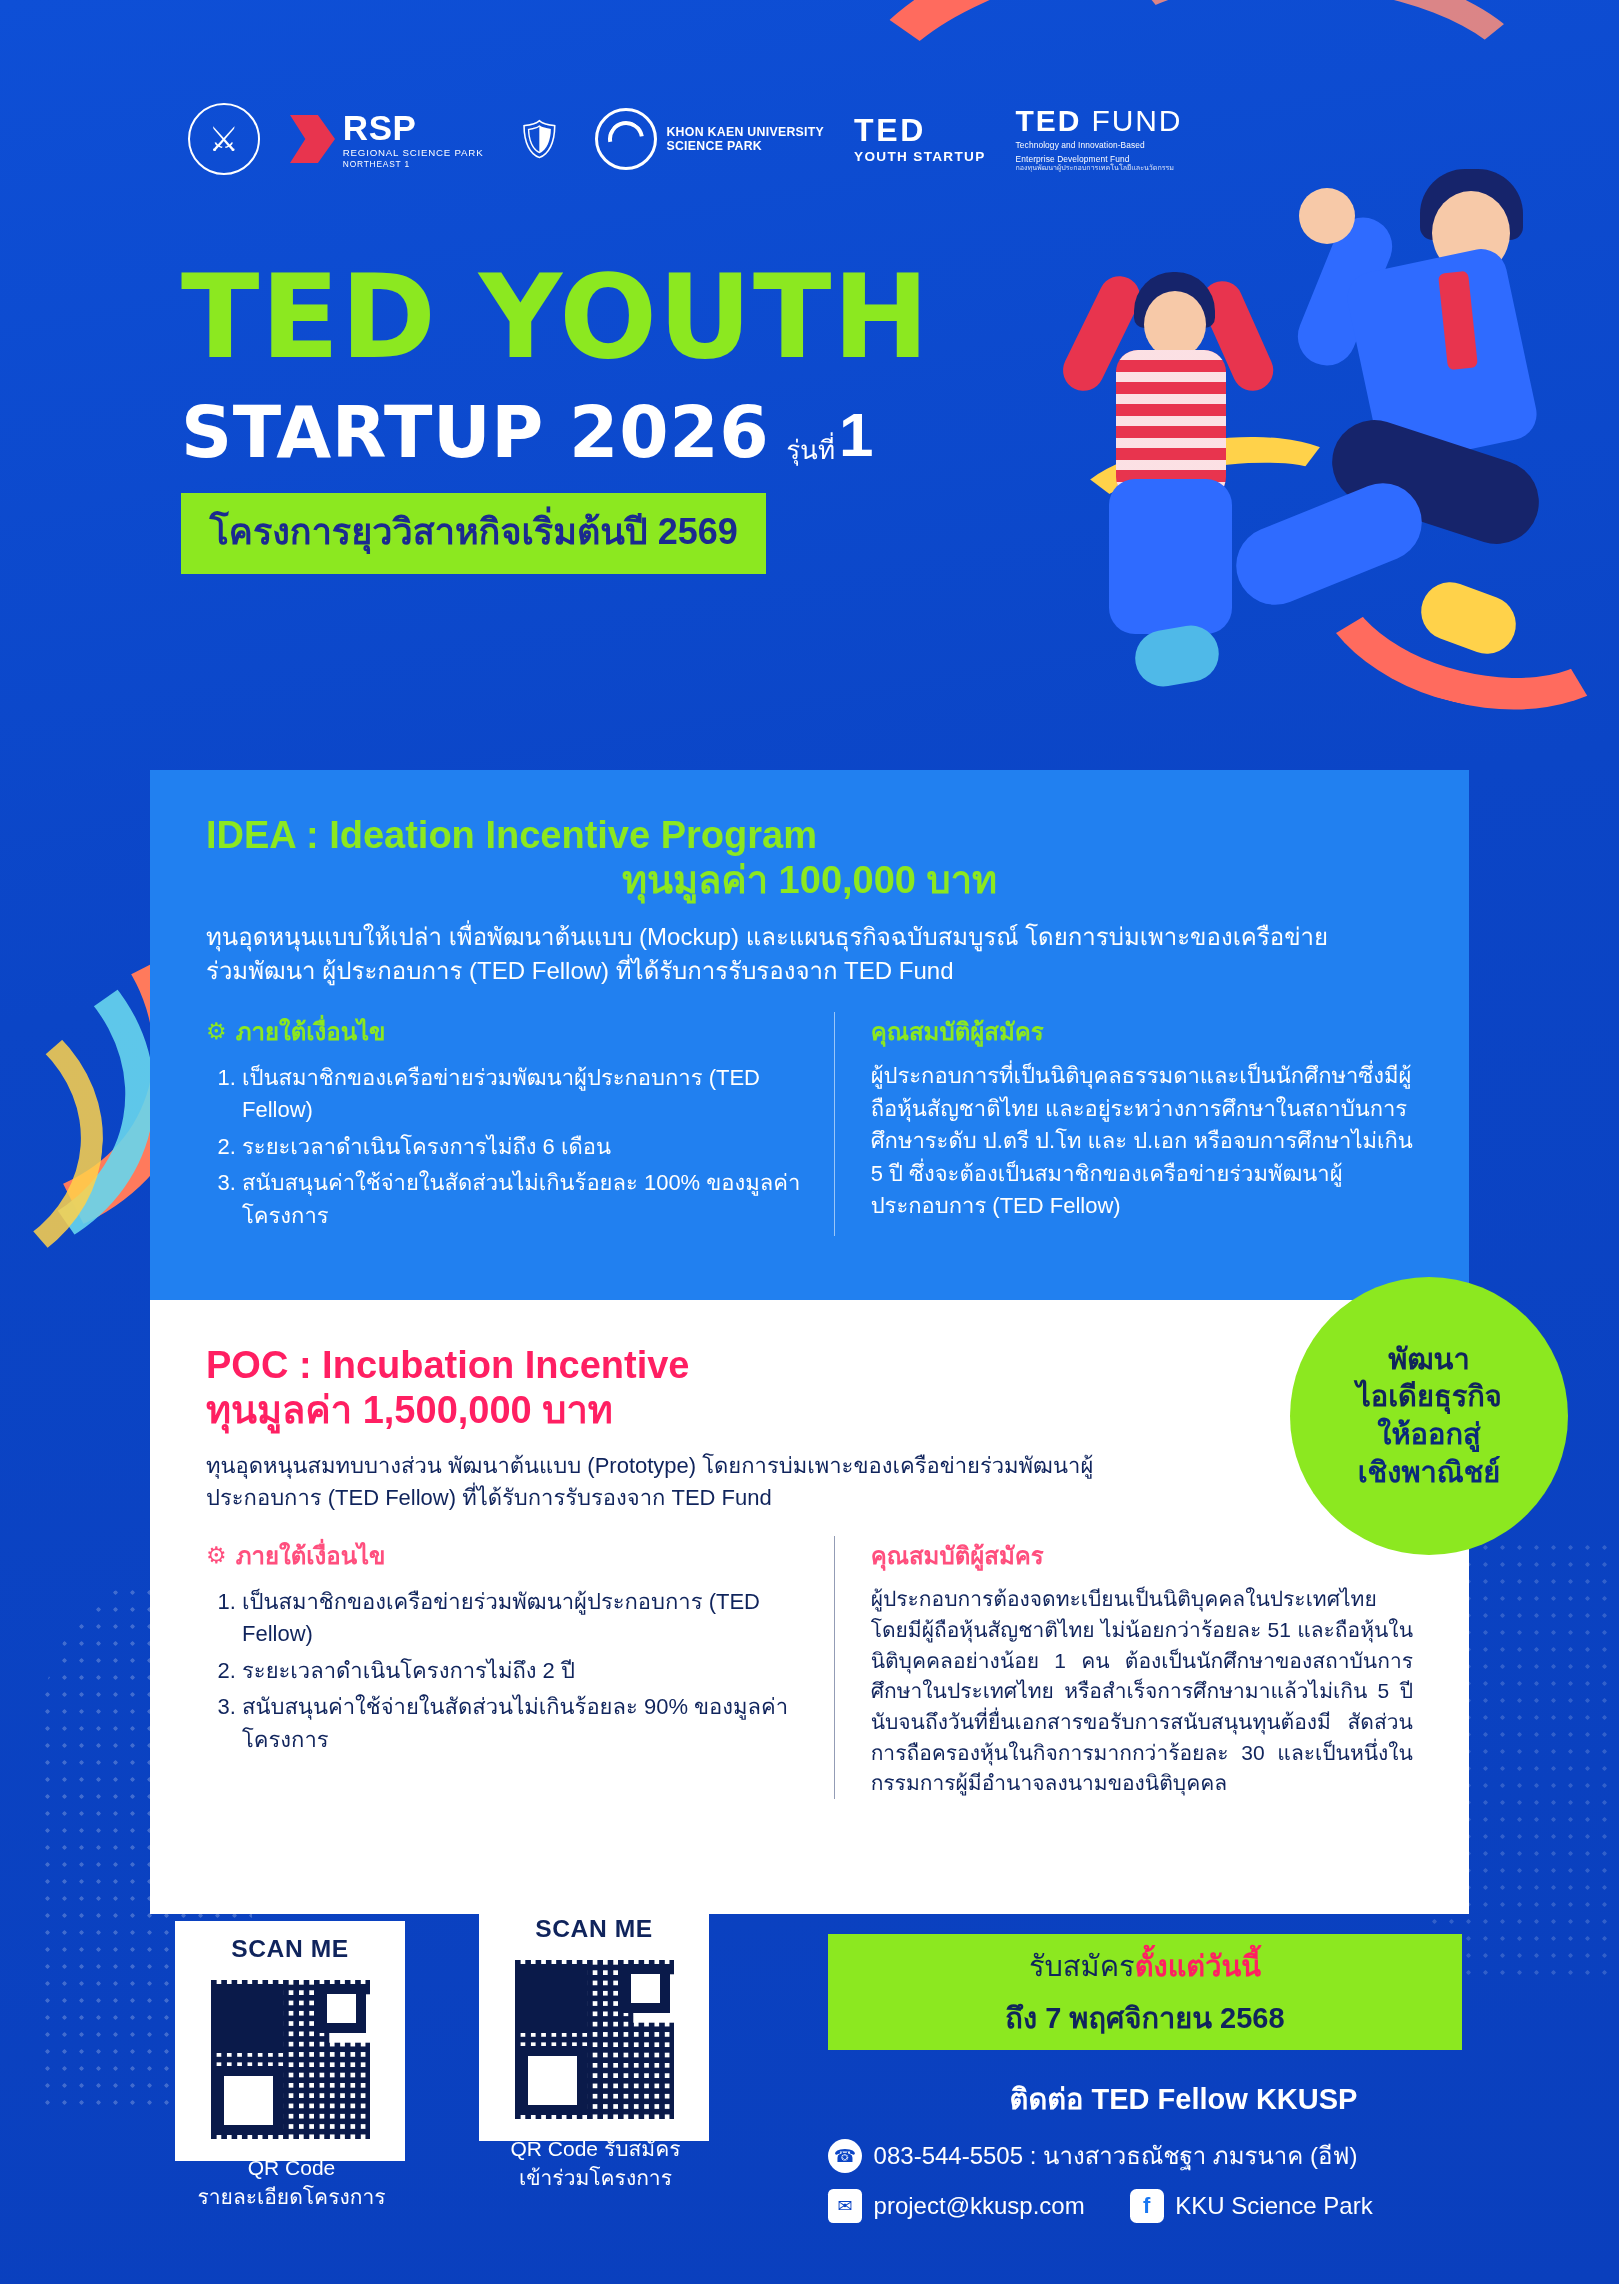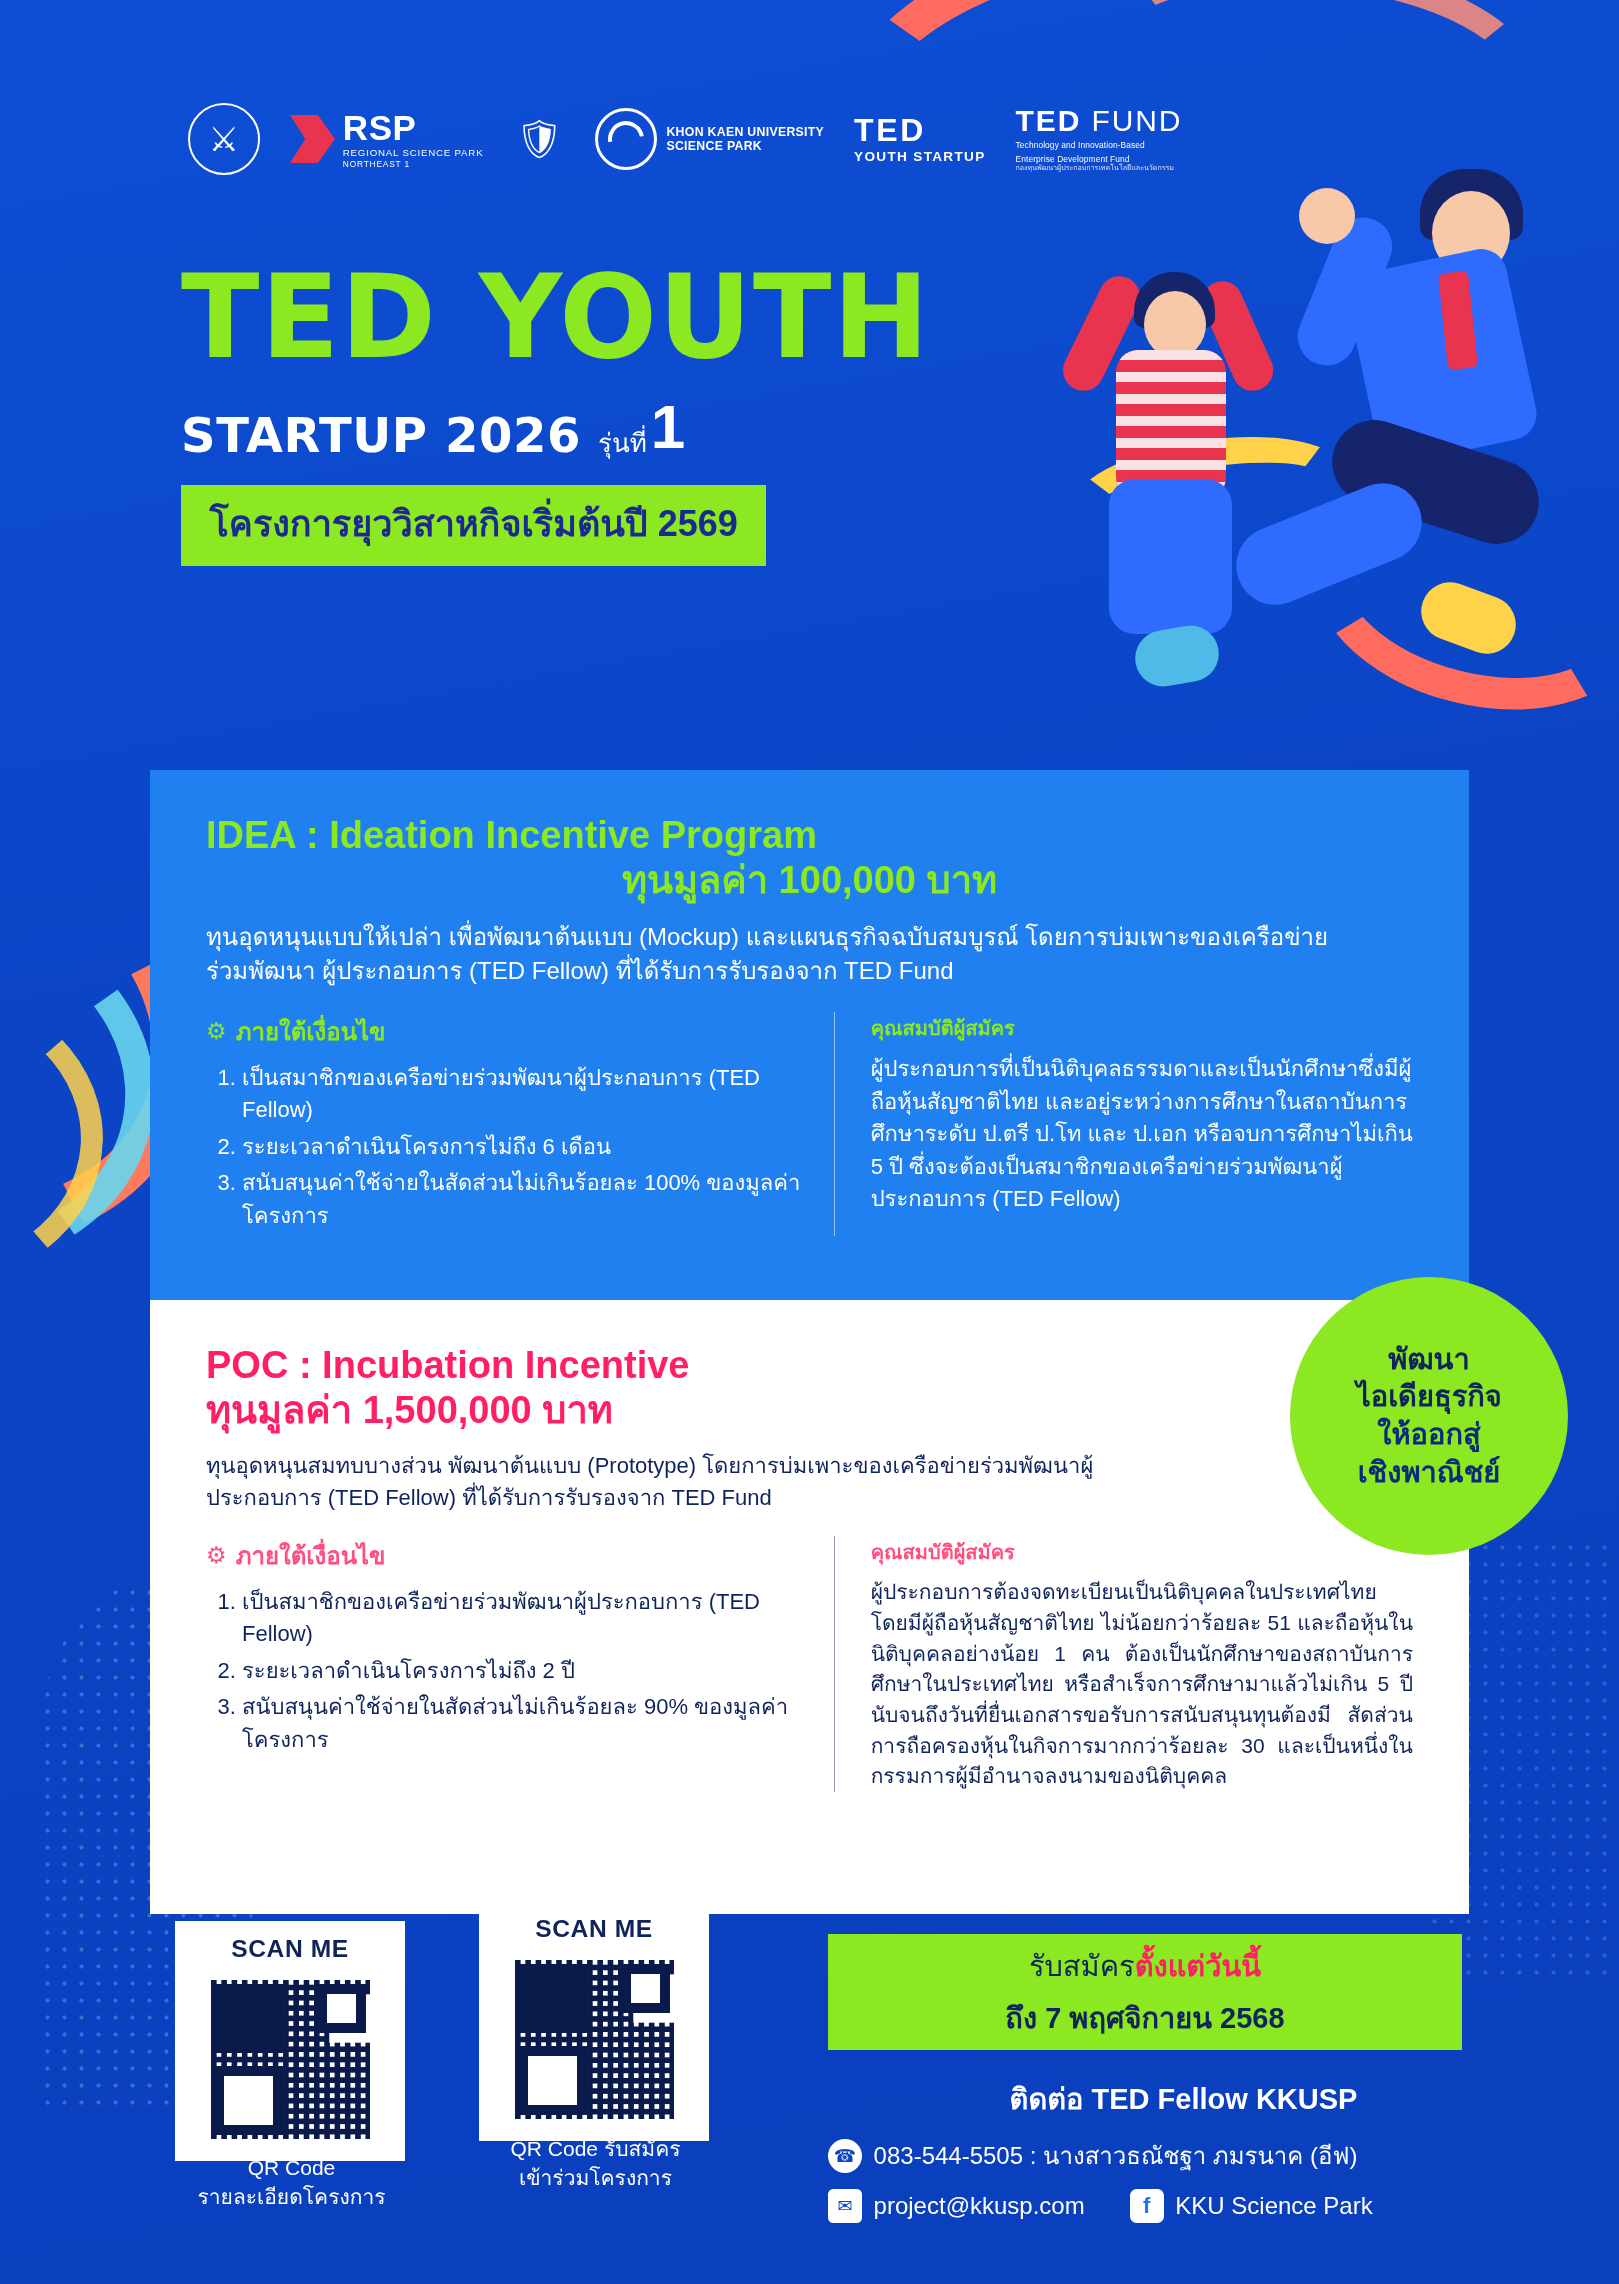--- a/index.html
+++ b/index.html
@@ -107,21 +107,21 @@
   .logo-tedfund .t3 { font-size: 7.1px; margin-top: 1.9px; opacity: .85; }
 
   
   .hero { position: absolute; top: 263px; left: 181px; width: 970px; }
   .hero-title {
     font-size: 115px; font-weight: 700; color: #8ce820; letter-spacing: 1.3px;
     line-height: .95; font-family: "DejaVu Sans", sans-serif;
   }
   .hero-sub-row { display: flex; align-items: flex-end; gap: 17px; margin-top: 27px; }
   .hero-sub {
-    font-size: 48px; font-weight: 700; color: #ffffff; letter-spacing: 0.6px;
+    font-size: 71px; font-weight: 700; color: #ffffff; letter-spacing: 0.6px;
     font-family: "DejaVu Sans", sans-serif; line-height: .95;
   }
   .hero-badge { color: #fff; line-height: .9; padding-bottom: 3.9px; }
   .hero-badge .th { font-size: 26px; }
   .hero-badge .no { font-size: 62px; font-weight: 700; display: inline-block; }
   .hero-badge-inline { display: flex; align-items: flex-end; gap: 3.9px; }
   .hero-tag {
     margin-top: 26px; display: inline-block; background: #8ce820; color: #1b2a8f;
     font-size: 36px; font-weight: 700; padding: 10.3px 28.5px 14.2px 28.5px;
   }
@@ -162,21 +162,21 @@
   .h-green .line2 { display: block; text-align: center; }
   .p-white { color: #ffffff; font-size: 24px; line-height: 1.45; margin-top: 17px; }
   .cols { display: flex; margin-top: 23px; }
   .col-l { width: 52%; padding-right: 26px; }
   .col-r { width: 48%; padding-left: 36px; border-left: 1.9px solid rgba(255,255,255,.55); }
   .cond-head { color: #8ce820; font-size: 24px; font-weight: 700; display: flex; align-items: center; gap: 9px; }
   .cond-head.pink { color: #ff4f7e; }
   .gear { font-size: 23px; }
   .olist { margin-top: 10.3px; color: #fff; font-size: 22px; line-height: 1.48; }
   .olist li { margin-left: 36px; margin-bottom: 3.9px; }
-  .qual-head { color: #8ce820; font-size: 20px; font-weight: 700; }
+  .qual-head { color: #8ce820; font-size: 24px; font-weight: 700; }
   .qual-head.pink { color: #ff4f7e; }
   .qual-body { color: #fff; font-size: 22px; line-height: 1.48; margin-top: 9px; }
 
   
   .panel-poc {
     position: absolute; top: 1300px; left: 150px; width: 1319px; height: 614px;
     background: #ffffff;
   }
   .h-pink { color: #ff1f62; font-size: 38px; font-weight: 700; line-height: 1.18; }
   .p-dark { color: #10245c; font-size: 22px; line-height: 1.45; margin-top: 17px; }

